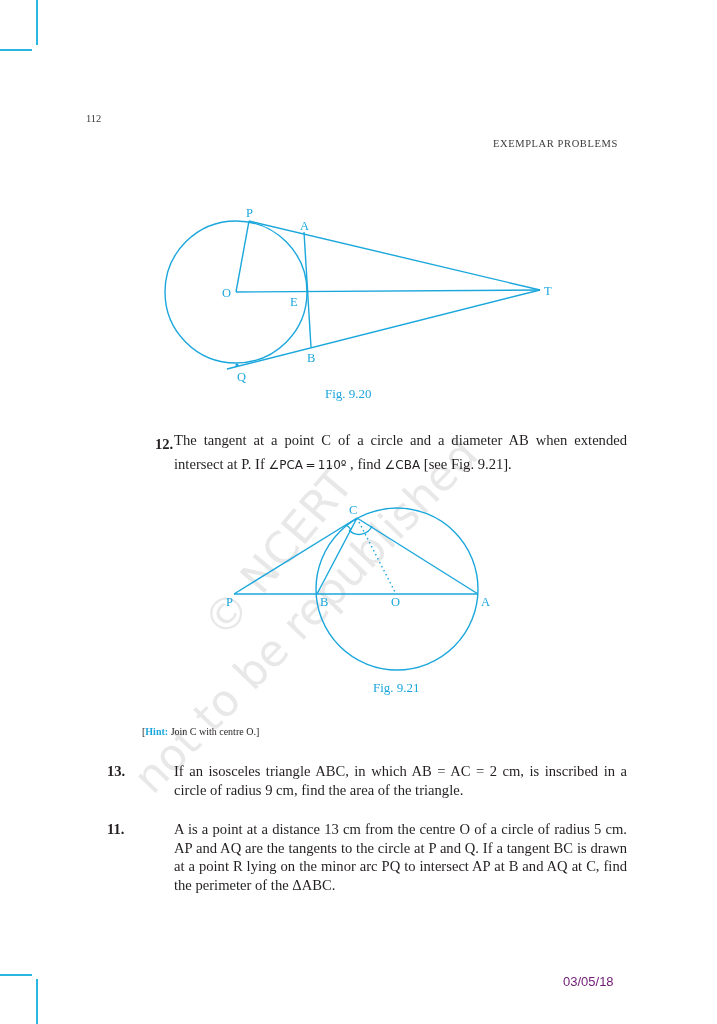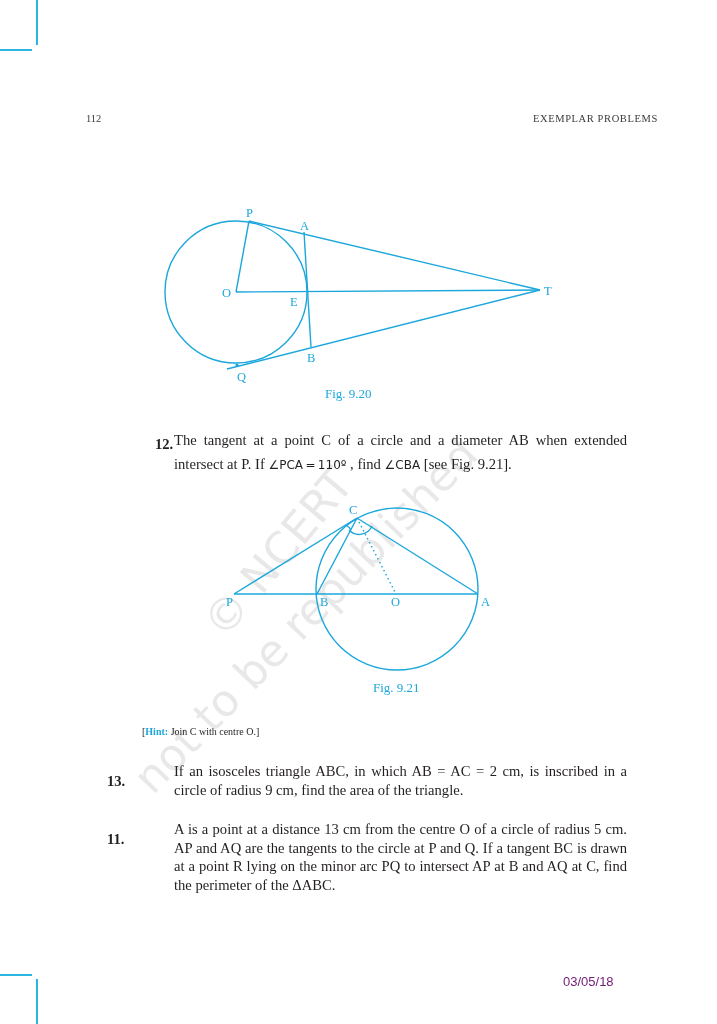--- a/index.html
+++ b/index.html
@@ -3,41 +3,41 @@
   <meta charset="utf-8">
   <style>
     html, body { margin: 0; padding: 0; background: #ffffff; }
     body { width: 717px; height: 1024px; position: relative; overflow: hidden;
            font-family: "Liberation Serif", "DejaVu Serif", serif; color: #231f20; }
     .crop { position: absolute; background: #29b6e0; }
     .hdr { position: absolute; font-size: 10.5px; color: #3a3a3a; line-height: 12px; }
     .hdr-right { letter-spacing: 0.6px; }
     svg.fig { position: absolute; left: 0; top: 0; }
     .q { position: absolute; left: 107px; width: 520px; font-size: 14.6px; line-height: 18.5px; }
-    .q .num { position: absolute; left: 0; top: 10px; font-weight: bold; }
+    .q .num { position: absolute; left: 0; top: 0; font-weight: bold; }
     .q .body { margin-left: 67px; text-align: justify; text-align-last: left; }
     .q12 .body { line-height: 24px; }
     .hint { position: absolute; left: 142px; top: 723px; font-size: 10px; line-height: 18px; }
     .hint .kw { color: #1ba7dc; font-weight: bold; }
     .ang { font-family: "DejaVu Sans", sans-serif; font-size: 12px; }
     .date { position: absolute; left: 563px; top: 974px; font-family: "Liberation Sans", sans-serif;
             font-size: 13px; color: #701a75; }
     .wm { position: absolute; font-family: "DejaVu Sans", sans-serif; color: rgba(150,150,150,0.22);
           white-space: nowrap; transform-origin: left bottom; pointer-events: none; }
   </style>
 </head>
 <body>
 
 <div class="crop" style="left:36px;top:0;width:2px;height:45px;"></div>
 <div class="crop" style="left:0;top:49px;width:32px;height:2px;"></div>
 <div class="crop" style="left:0;top:974px;width:32px;height:2px;"></div>
 <div class="crop" style="left:36px;top:979px;width:2px;height:45px;"></div>
 
 <div class="hdr" style="left:86px;top:113px;">112</div>
-<div class="hdr hdr-right" style="left:493px;top:113px;margin-left:40px;">EXEMPLAR PROBLEMS</div>
+<div class="hdr hdr-right" style="left:493px;top:138px;">EXEMPLAR PROBLEMS</div>
 
 <div class="wm" style="left:232px;top:596px;font-size:44px;transform:rotate(-50deg);">© NCERT</div>
 <div class="wm" style="left:160px;top:752px;font-size:44px;transform:rotate(-46deg);">not to be republished</div>
 
 <svg class="fig" width="717" height="1024">
   <g stroke="#1ba7dc" stroke-width="1.4" fill="none">
     <circle cx="236" cy="292" r="71"></circle>
     <line x1="236" y1="292" x2="249" y2="221"></line>
     <line x1="236" y1="292" x2="540" y2="290"></line>
     <line x1="249" y1="221" x2="540" y2="290"></line>

